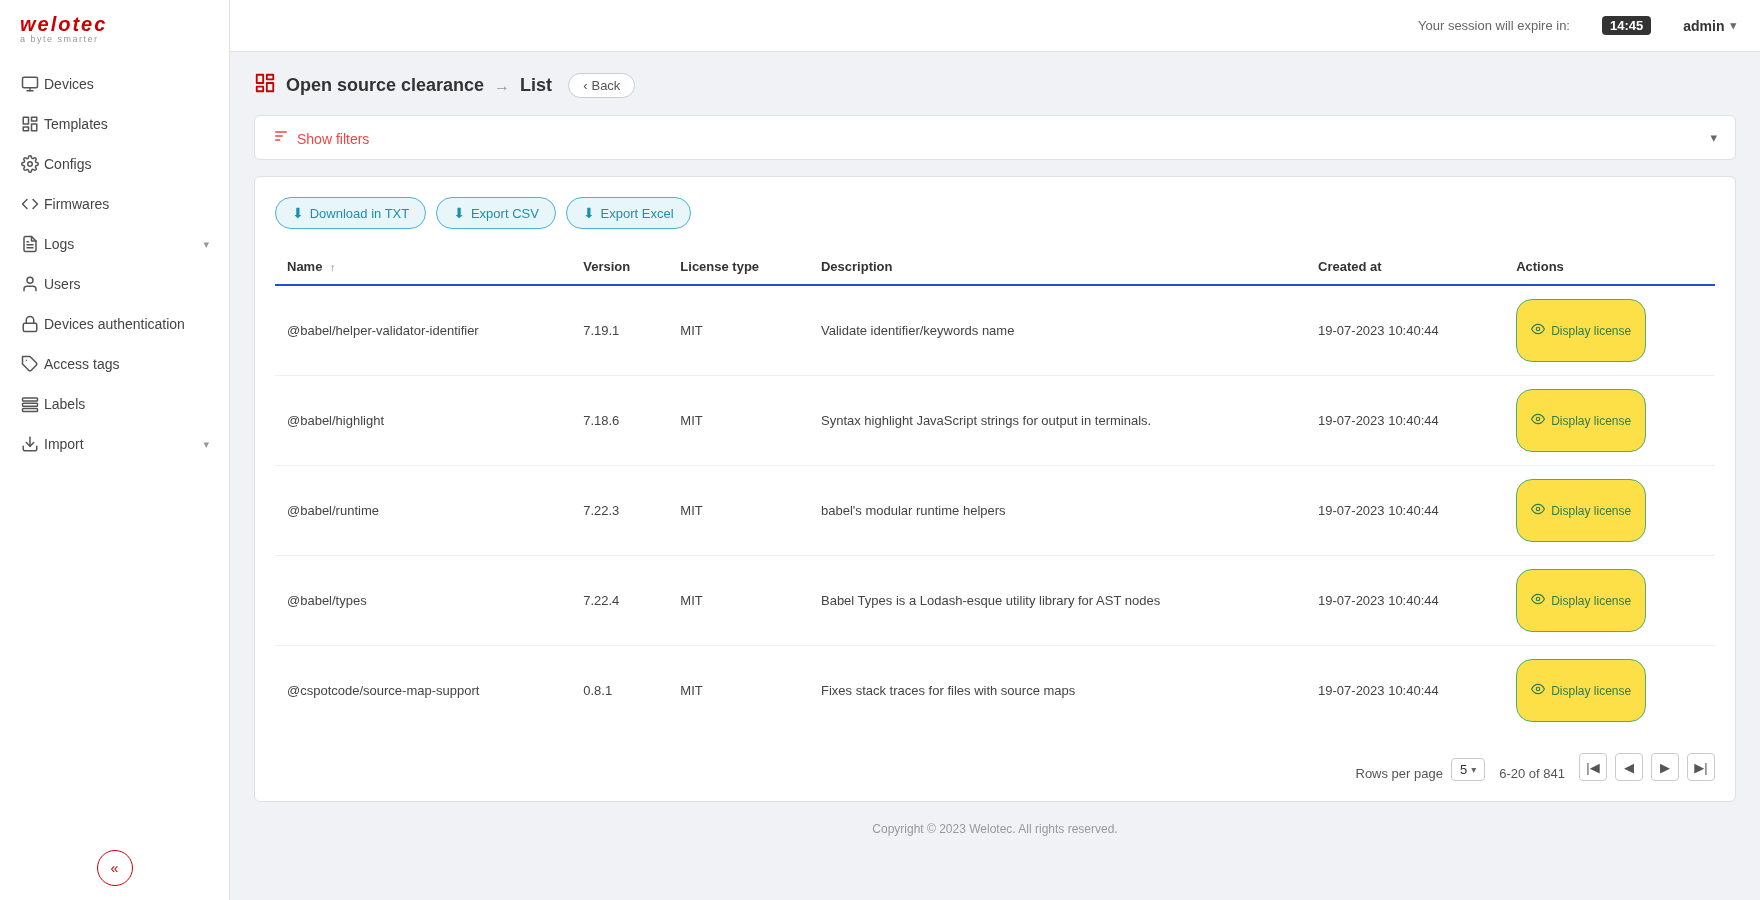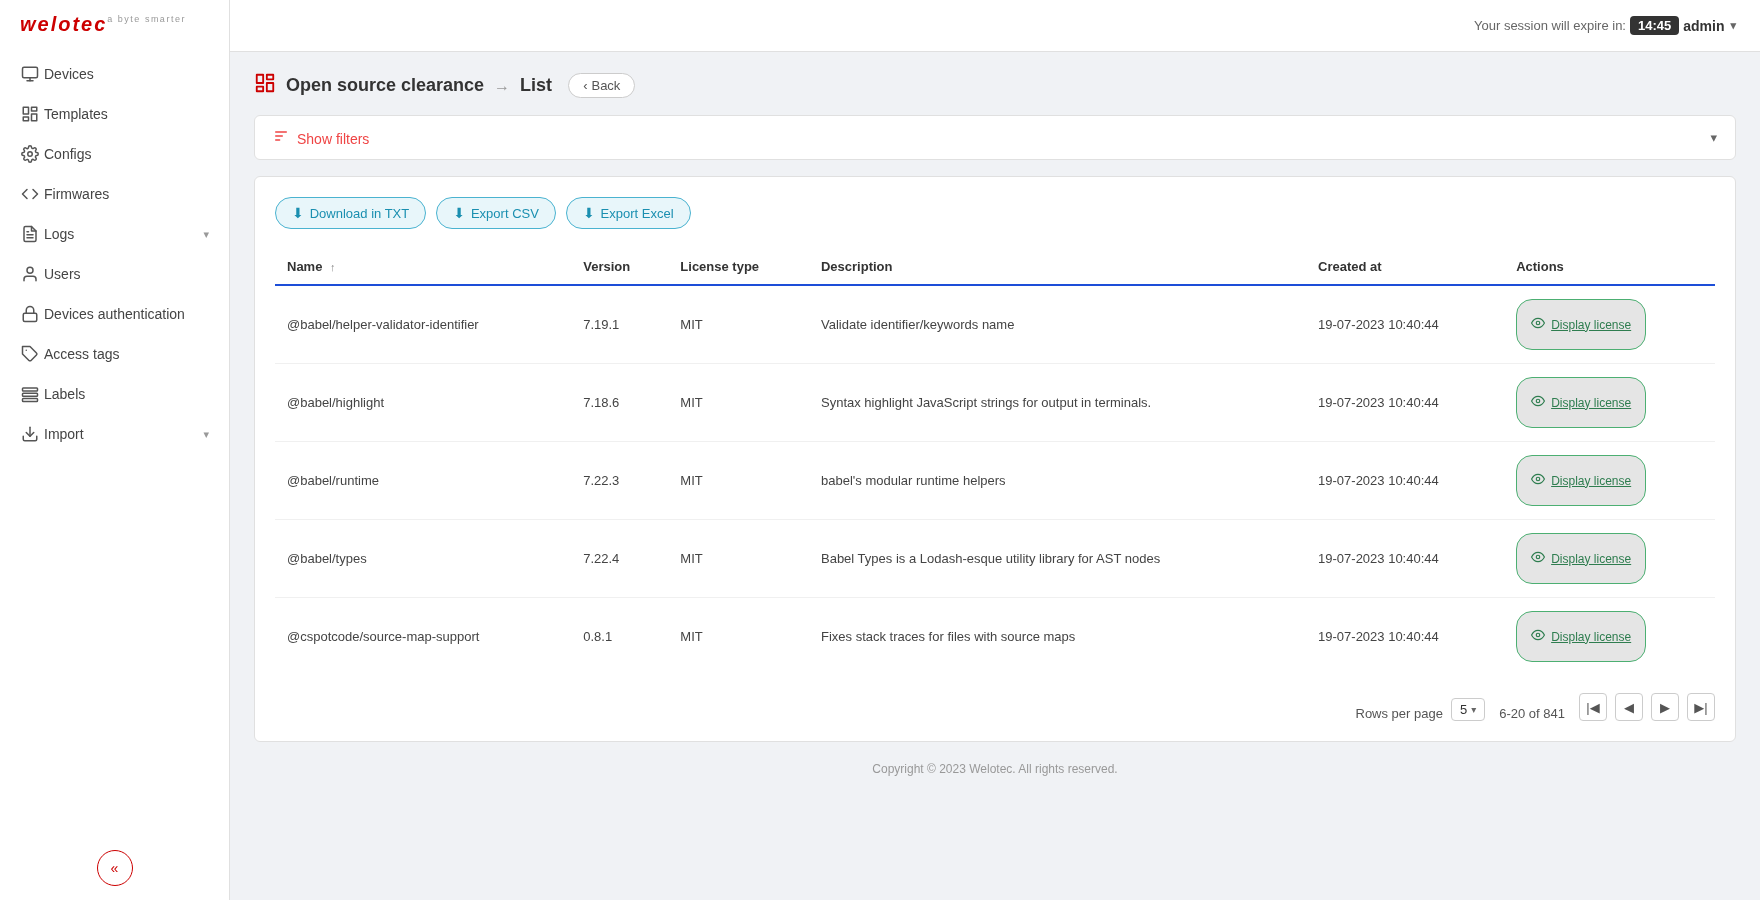--- a/index.html
+++ b/index.html
@@ -45,21 +45,21 @@
 
     
     .topbar {
       background: #fff;
       border-bottom: 1px solid #e0e0e0;
       padding: 0 24px;
       height: 52px;
       display: flex;
       align-items: center;
       justify-content: flex-end;
-      gap: 0;
+      gap: 28px;
     }
     .session-info { color: #666; font-size: 13px; }
     .session-timer { background: #333; color: #fff; padding: 2px 8px; border-radius: 4px; font-size: 13px; font-weight: 600; margin: 0 4px; }
     .user-menu {
       display: flex; align-items: center; gap: 6px;
       cursor: pointer; font-weight: 600; font-size: 14px;
     }
     .user-menu .chevron { color: #666; font-size: 11px; }
 
     
@@ -118,30 +118,29 @@
 
     table { width: 100%; border-collapse: collapse; }
     thead tr { border-bottom: 2px solid #1d4ed8; }
     th { text-align: left; padding: 10px 12px; font-weight: 700; font-size: 13px; color: #333; white-space: nowrap; }
     th .sort-arrow { margin-left: 4px; color: #888; font-size: 11px; }
     td { padding: 13px 12px; font-size: 13px; color: #444; border-bottom: 1px solid #f0f0f0; }
     tbody tr:last-child td { border-bottom: none; }
 
     .display-license-btn {
       display: flex; align-items: center; gap: 6px;
-      padding: 16px 14px;
+      padding: 22px 14px;
       border-radius: 16px;
       border: 1.5px solid #4caf72;
-      background: #e5e5e5;
+      background: #fde047;
       color: #2e7d4f;
       font-size: 12px;
       font-weight: 500;
       cursor: pointer;
       white-space: nowrap;
-      text-decoration: underline;
     }
     .eye-icon { color: #2e7d4f; font-size: 13px; }
 
     
     .pagination-row {
       display: flex; align-items: flex-end; justify-content: flex-end;
       gap: 8px; padding-top: 14px; margin-top: 4px;
     }
     .rows-per-page { color: #555; font-size: 13px; }
     .rows-select {
@@ -161,21 +160,21 @@
     
     .footer {
       text-align: center;
       padding: 20px;
       color: #999;
       font-size: 12px;
     }
 
     
     .logo-area { padding: 14px 20px 10px; }
-    .logo-img { display: flex; flex-direction: row; line-height: 1; }
+    .logo-img { display: flex; flex-direction: column; line-height: 1; }
     .logo-top { font-size: 20px; font-weight: 900; color: #cc0000; letter-spacing: 2px; font-family: Arial, sans-serif; text-transform: lowercase; }
     .logo-top span { color: #cc0000; }
     .logo-bottom { font-size: 9px; color: #999; letter-spacing: 1.5px; margin-top: 1px; }
   </style>
 </head>
 <body>
 
 <div class="sidebar">
   <div class="logo-area">
     <div class="logo-img">

